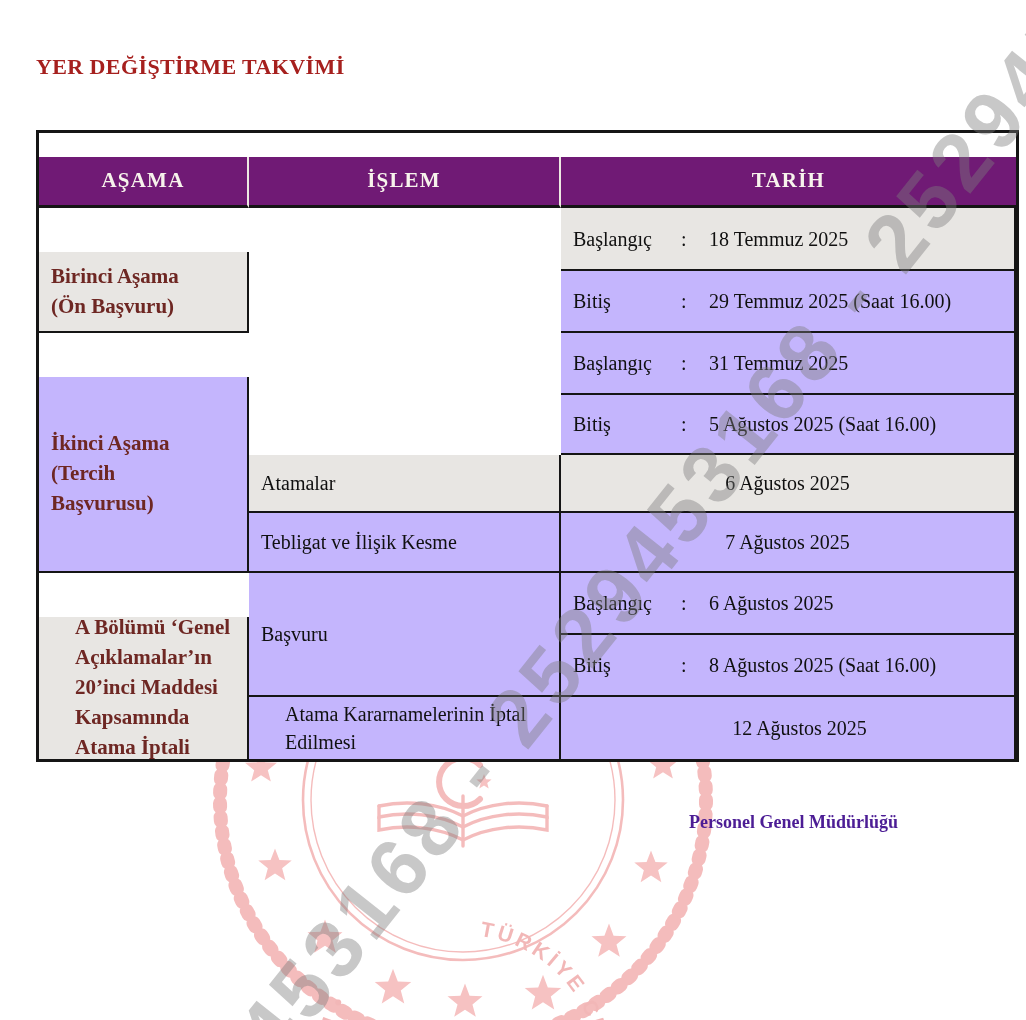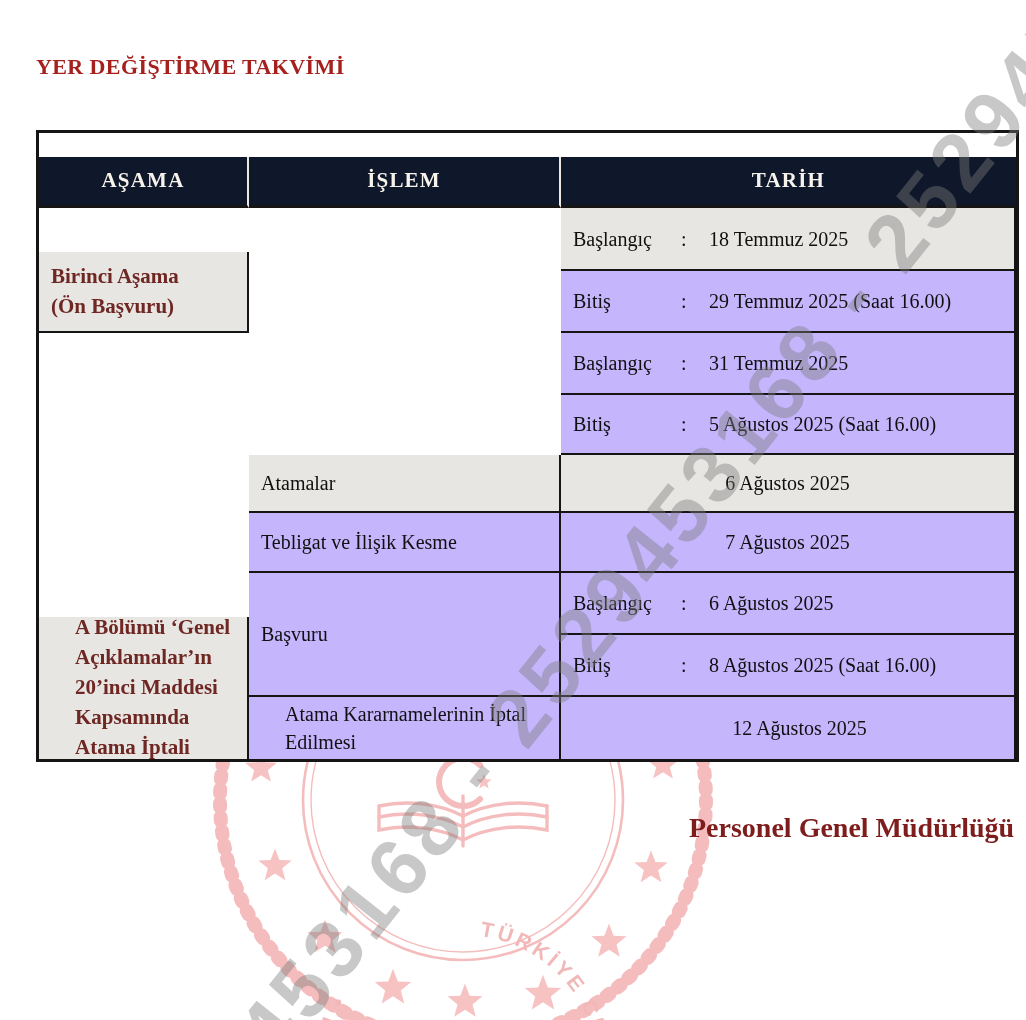--- a/index.html
+++ b/index.html
@@ -27,41 +27,41 @@
     background:#fff;
   }
   .c{
     border-right:2px solid #151515;border-bottom:2px solid #151515;
     background:#c4b5fd;display:flex;align-items:center;
     padding:0 12px;font-size:20px;color:#101010;line-height:1.4;
     overflow:hidden;
   }
   .gray{background:#E8E6E3;}
   .hdr{
-    background:#0f172a;color:#F7F3EC;justify-content:center;
+    background:#701a75;color:#F7F3EC;justify-content:center;
     font-weight:bold;font-size:21px;letter-spacing:1.2px;
     border-right:2px solid #EDE9E2;border-bottom:3px solid #151515;margin-top:24px;
   }
   .hdr.last-col{border-right:none;}
   .last-col{border-right:none;}
   .last-row{border-bottom:none;padding-left:36px;}
   .stage{
     color:#6E2723;font-weight:bold;font-size:21px;
     white-space:pre-line;line-height:1.42;margin-top:44px;
   }
   .dline{display:flex;width:100%;align-items:center;}
   .dlab{flex:none;width:108px;}
   .dsep{flex:none;width:28px;}
   .dval{flex:none;}
   .dcenter{justify-content:center;text-align:center;}
 
   
   .signature{
     position:absolute;left:689px;top:812px;z-index:4;
-    font-size:28px;font-weight:bold;color:#7f1d1d;
+    font-size:18px;font-weight:bold;color:#4c1d95;
   }
 
   
   .serial{
     position:absolute;left:90px;top:1180px;z-index:5;
     transform:rotate(-51.5deg);transform-origin:0 0;
     font-family:"Liberation Sans", sans-serif;
     font-weight:bold;font-size:82px;letter-spacing:6px;white-space:nowrap;
     color:rgba(125,125,125,0.42);
     pointer-events:none;
@@ -133,20 +133,23 @@
     </div>
   </div>
   <div class="c" style="grid-column:3;grid-row:3">
     <div class="dline">
       <span class="dlab">Bitiş</span>
       <span class="dsep">:</span>
       <span class="dval">29 Temmuz 2025 (Saat 16.00)</span>
     </div>
   </div>
 
+  <div class="c stage" style="grid-column:1;grid-row:4/span 4">İkinci Aşama
+(Tercih
+Başvurusu)</div>
   <div class="c" style="grid-column:3;grid-row:4">
     <div class="dline">
       <span class="dlab">Başlangıç</span>
       <span class="dsep">:</span>
       <span class="dval">31 Temmuz 2025</span>
     </div>
   </div>
   <div class="c" style="grid-column:3;grid-row:5">
     <div class="dline">
       <span class="dlab">Bitiş</span>

